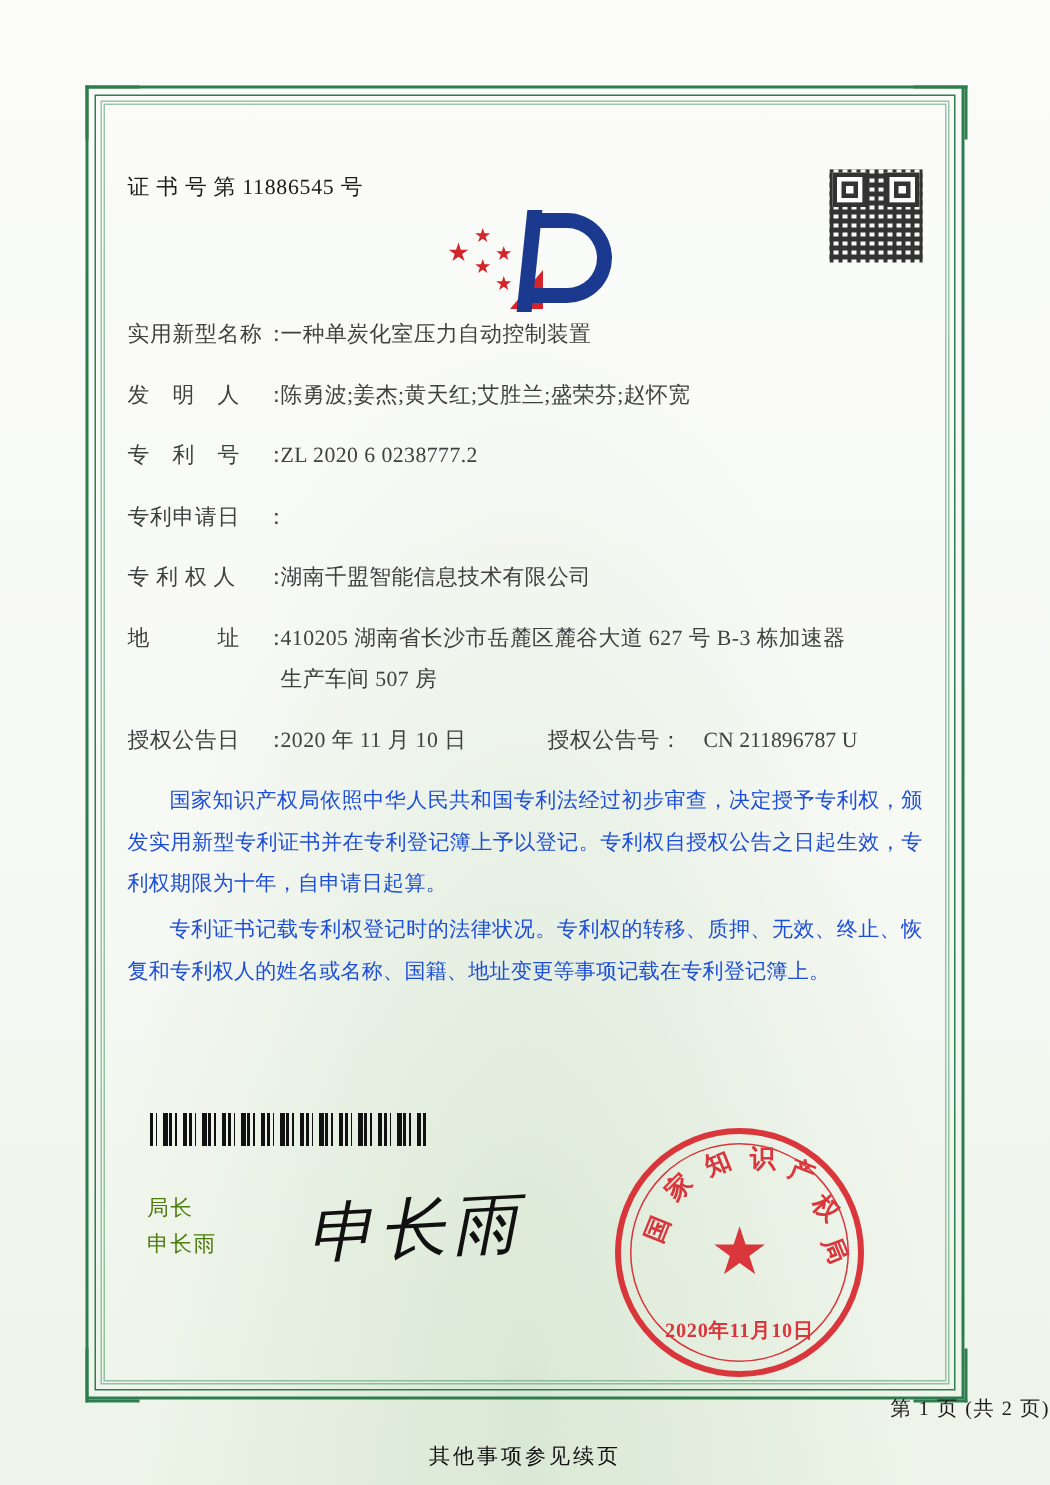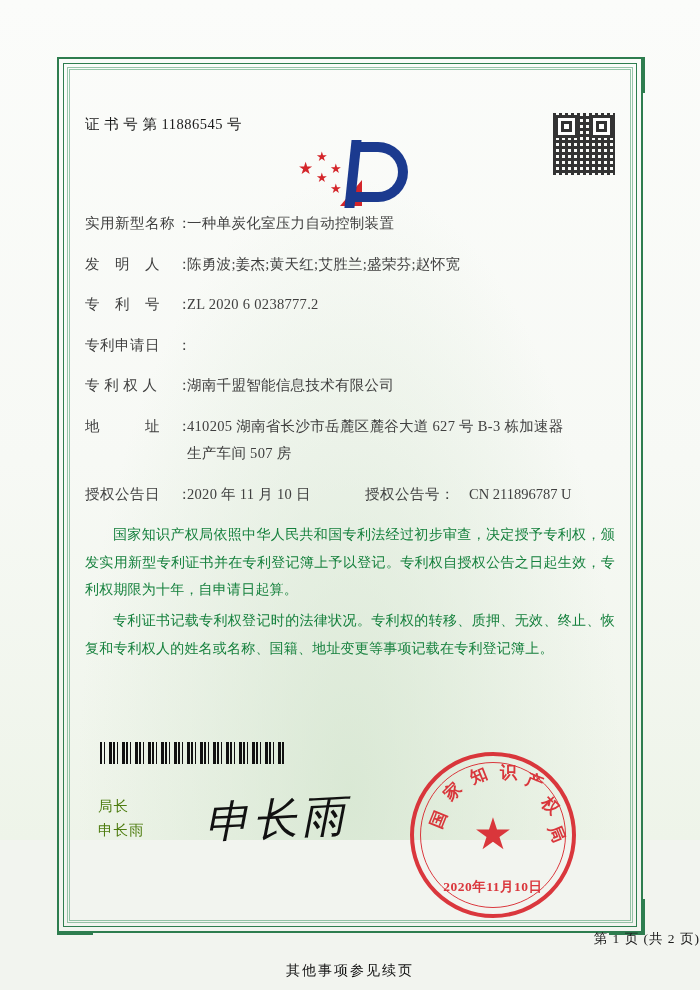--- a/index.html
+++ b/index.html
@@ -32,21 +32,21 @@
     letter-spacing: 2px;
     transform: rotate(-38deg);
     white-space: nowrap;
   }
 
   
   .sheet {
     position: absolute;
     left: 0; top: 0;
     width: 700px;
-    height: 840px;
+    height: 990px;
     z-index: 1;
   }
   .bg-tint {
     position: absolute;
     inset: 0;
     background:
       radial-gradient(ellipse at 50% 95%, rgba(210,228,205,0.75) 0%, rgba(240,245,238,0) 55%),
       linear-gradient(180deg, #fbfcfa 0%, #f7f9f5 55%, #eef4e9 100%);
   }
 
@@ -195,21 +195,21 @@
   .field.two-col .label2 {
     width: 104px;
     flex: 0 0 104px;
     letter-spacing: .5px;
   }
   .field.two-col .value2 { flex: 1; }
 
   .para {
     font-size: 14px;
     line-height: 1.95;
-    color: #15803d;
+    color: #1d4ed8;
     text-align: justify;
     text-indent: 2em;
     margin: 4px 0 0;
     letter-spacing: .2px;
   }
 
   
   .barcode {
     position: absolute;
     left: 100px; top: 742px;

